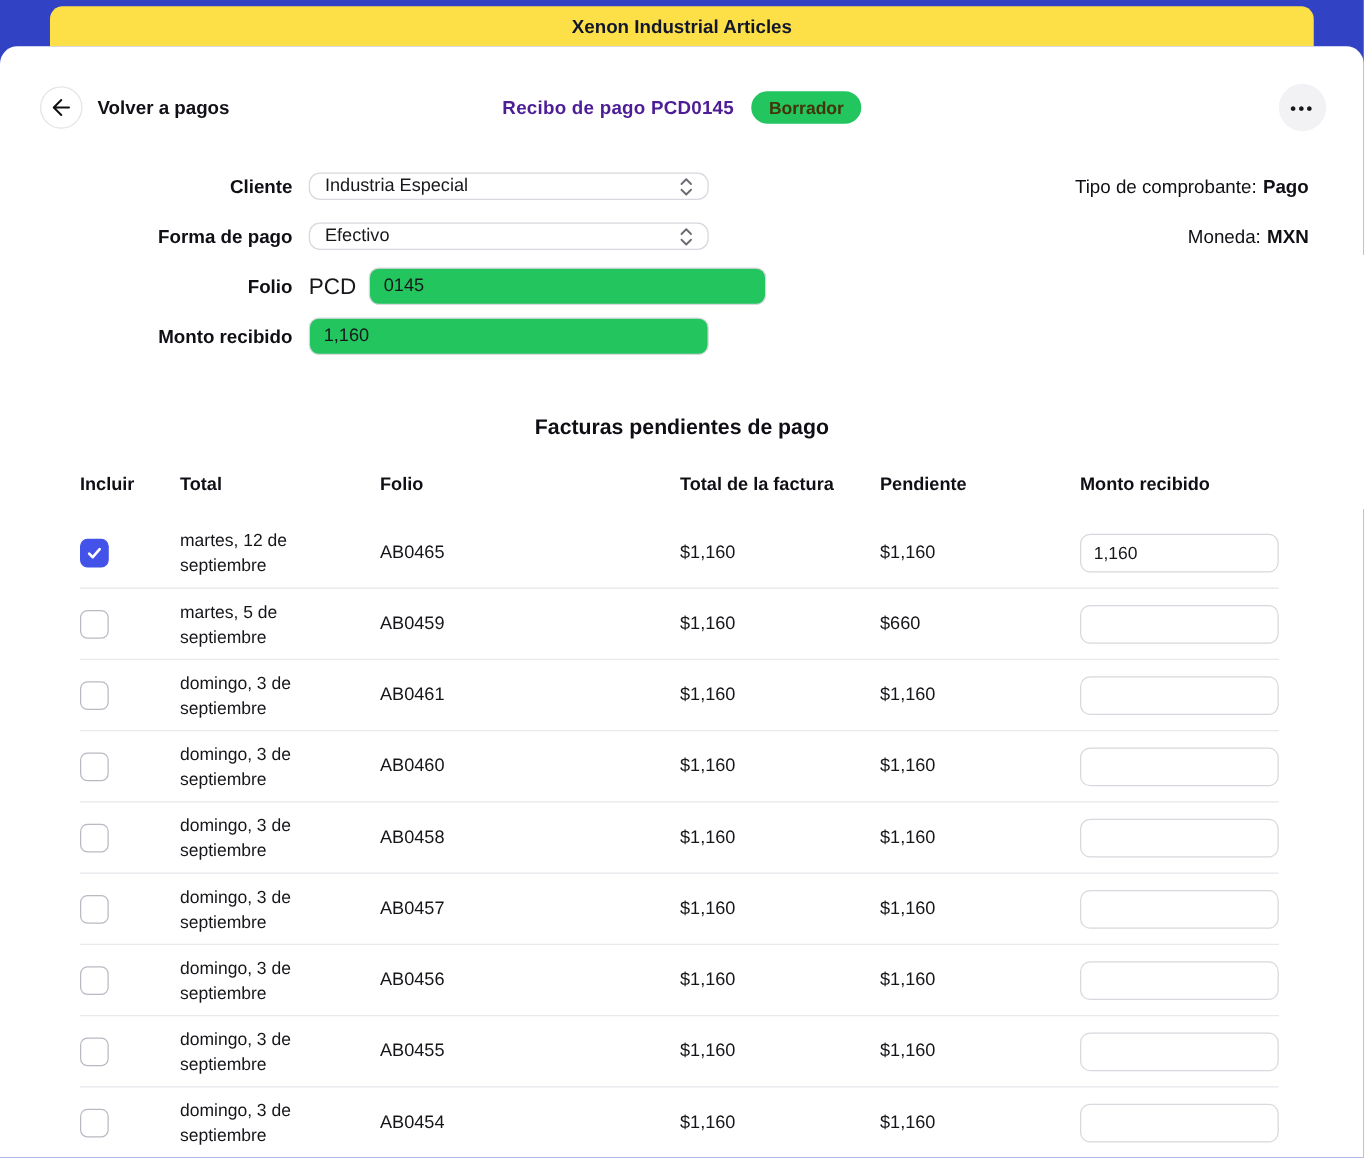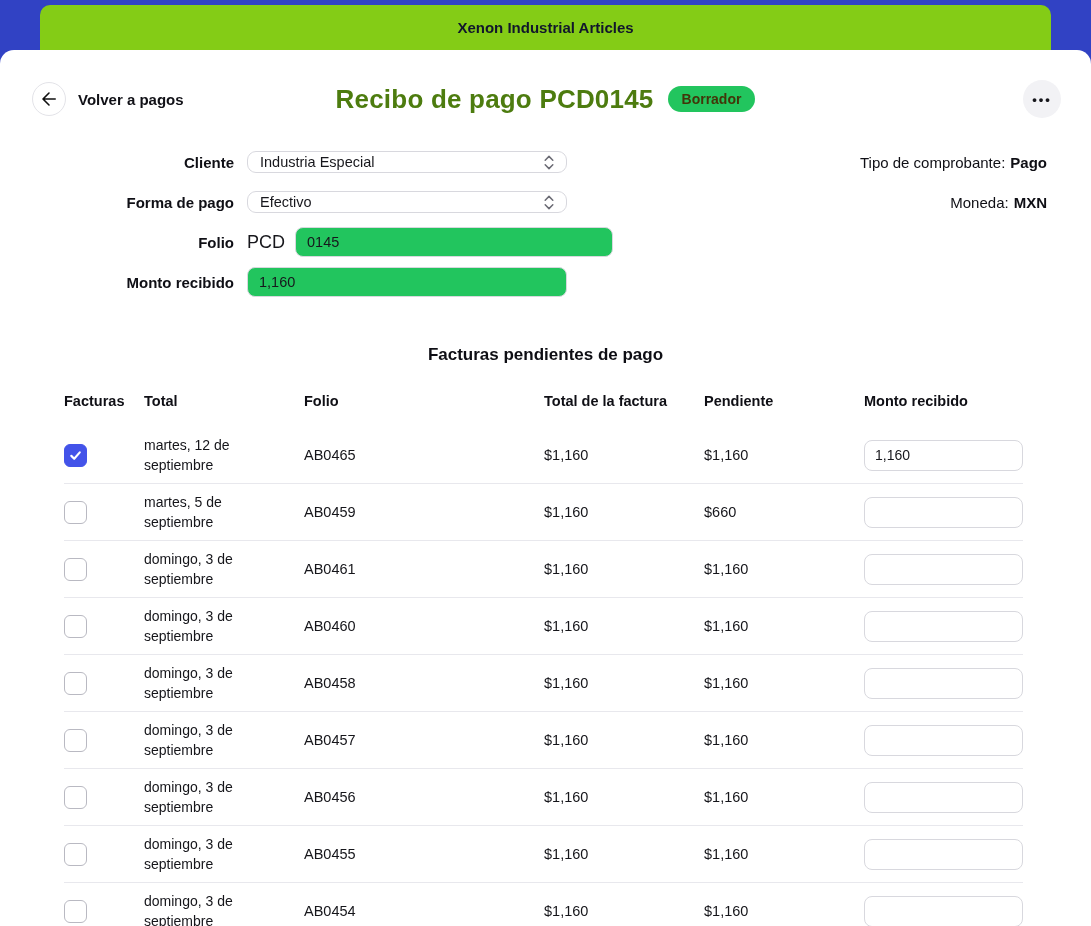--- a/index.html
+++ b/index.html
@@ -5,21 +5,21 @@
   * { box-sizing: border-box; }
   html,body { margin:0; padding:0; }
   body {
     width:1091px; height:926px; overflow:hidden;
     background:#3142c4;
     font-family:"Liberation Sans","DejaVu Sans",sans-serif;
     color:#15151a;
   }
   .stage { width:100%; height:100%; padding-top:5px; display:flex; flex-direction:column; }
   .banner {
-    margin:0 40px; height:45px; background:#84cc16;
+    margin:0 40px; height:32px; background:#fde047;
     border-radius:10px 10px 0 0;
     display:flex; align-items:center; justify-content:center;
     font-weight:700; font-size:15px; color:#11162c;
     flex:0 0 auto;
   }
   .card {
     flex:1 1 auto; background:#fff; border-radius:14px 14px 0 0;
     overflow:hidden; position:relative;
   }
   
@@ -32,21 +32,21 @@
     width:34px; height:34px; border-radius:50%; background:#fff;
     border:1px solid #e3e3e8; display:flex; align-items:center; justify-content:center;
     cursor:pointer; padding:0;
   }
   .back-label { font-weight:700; font-size:15px; color:#101016; }
   .header-center {
     position:absolute; left:0; right:0; top:30px; height:38px;
     display:flex; align-items:center; justify-content:center; gap:14px;
     pointer-events:none;
   }
-  .page-title { font-size:26px; font-weight:700; margin:0; color:#4d7c0f; letter-spacing:.2px; }
+  .page-title { font-size:15px; font-weight:700; margin:0; color:#4c1d95; letter-spacing:.2px; }
   .badge {
     background:#22c55e; color:#423509; font-size:14px; font-weight:700;
     padding:6px 14px; border-radius:999px; line-height:1;
   }
   .header-right { margin-left:auto; z-index:2; }
   .menu-btn {
     width:38px; height:38px; border-radius:50%; background:#f2f2f5; border:none;
     display:flex; align-items:center; justify-content:center; cursor:pointer; padding:0;
   }
   .dots { font-size:13px; letter-spacing:2px; color:#17171c; font-weight:700; line-height:1; }
@@ -183,21 +183,21 @@
       <div class="f-control">
         <input class="text-input monto-input" value="1,160" style="">
       </div>
       <div class="f-right"></div>
     </div>
 
     <h2 class="section-title">Facturas pendientes de pago</h2>
 
     <div class="table">
       <div class="t-head">
-        <div class="th">Facturas</div>
+        <div class="th">Incluir</div>
         <div class="th">Total</div>
         <div class="th">Folio</div>
         <div class="th">Total de la factura</div>
         <div class="th">Pendiente</div>
         <div class="th">Monto recibido</div>
       </div>
       <div id="rows">
   <div class="t-row">
     <div class="td td-incluir">
       <span class="checkbox checked">

